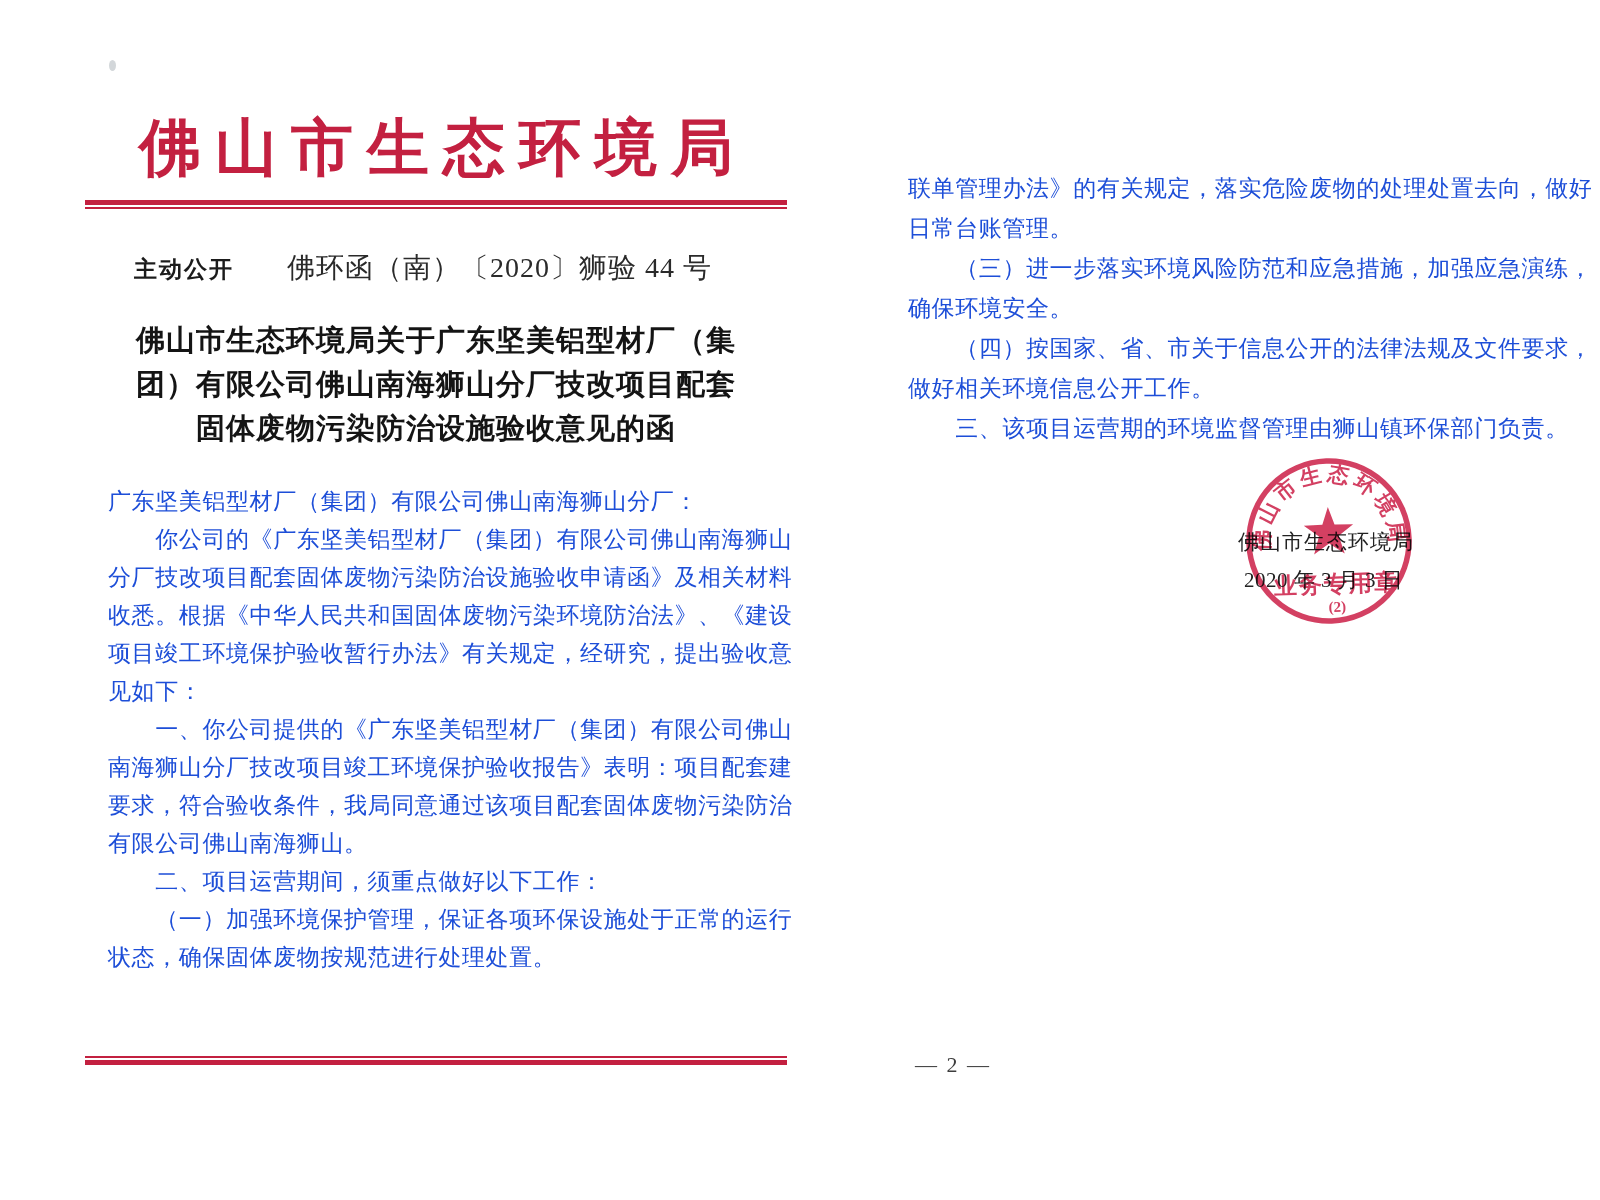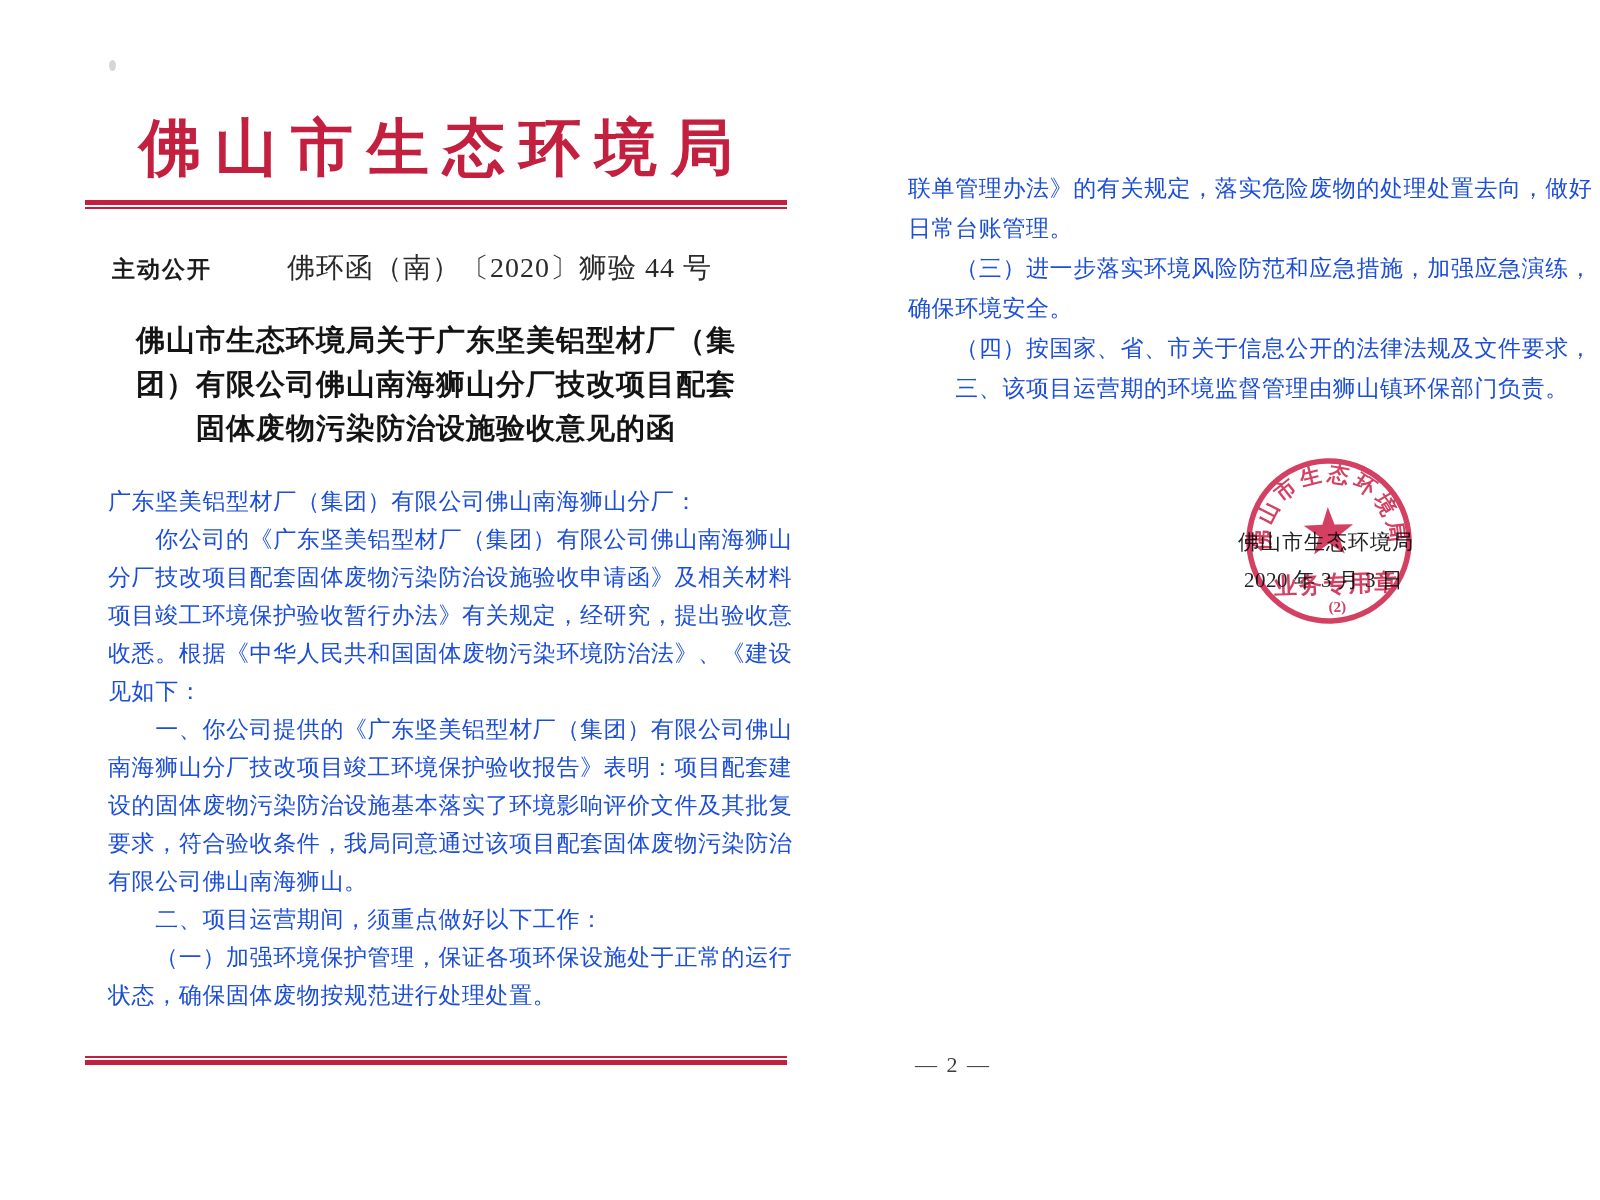--- a/index.html
+++ b/index.html
@@ -17,21 +17,21 @@
   #letterhead{
     left:85px;top:106px;width:702px;text-align:center;white-space:nowrap;
     font-size:62px;font-weight:bold;color:var(--header_red);
     letter-spacing:14px;text-indent:14px;
   }
   #rule-top{left:85px;top:200px;width:702px;}
   #rule-top .bar-thick{height:5px;background:var(--header_red);}
   #rule-top .bar-thin{height:2px;background:var(--header_red);margin-top:2px;}
 
   #info-row{left:112px;top:249px;width:600px;display:flex;justify-content:space-between;align-items:baseline;}
-  #disclosure{font-family:"Liberation Sans","DejaVu Sans",sans-serif;font-weight:bold;font-size:23px;color:#1b1b1b;letter-spacing:2px;}
+  #disclosure{font-family:"Liberation Sans","DejaVu Sans",sans-serif;font-weight:bold;font-size:23px;color:#1b1b1b;letter-spacing:2px;margin-left:22px;}
   #doc-number{font-size:28px;color:#2a2a2a;letter-spacing:1px;white-space:nowrap;text-align:center;}
 
   #doc-title{
     left:92px;top:318px;width:688px;text-align:center;
     font-weight:bold;font-size:29px;line-height:44px;color:#141414;letter-spacing:1px;
   }
 
   .body-block{font-size:23px;color:#1d4ed8;letter-spacing:0.6px;}
   #body-left{left:108px;top:483px;width:616px;line-height:38px;}
   #body-right{left:908px;top:169px;width:616px;line-height:40px;}
@@ -75,44 +75,44 @@
 <div class="abs" id="doc-title">
   <div class="line">佛山市生态环境局关于广东坚美铝型材厂（集</div>
   <div class="line">团）有限公司佛山南海狮山分厂技改项目配套</div>
   <div class="line">固体废物污染防治设施验收意见的函</div>
 </div>
 
 <div class="abs body-block" id="body-left">
   <div class="line">广东坚美铝型材厂（集团）有限公司佛山南海狮山分厂：</div>
   <div class="line">　　你公司的《广东坚美铝型材厂（集团）有限公司佛山南海狮山</div>
   <div class="line">分厂技改项目配套固体废物污染防治设施验收申请函》及相关材料</div>
+  <div class="line">收悉。根据《中华人民共和国固体废物污染环境防治法》、《建设</div>
   <div class="line">项目竣工环境保护验收暂行办法》有关规定，经研究，提出验收意</div>
-  <div class="line">收悉。根据《中华人民共和国固体废物污染环境防治法》、《建设</div>
   <div class="line">见如下：</div>
   <div class="line">　　一、你公司提供的《广东坚美铝型材厂（集团）有限公司佛山</div>
   <div class="line">南海狮山分厂技改项目竣工环境保护验收报告》表明：项目配套建</div>
-  <div class="line">设的固体废物污染防治设施基本落实了环境影响评价文件及其批复</div>
   <div class="line">要求，符合验收条件，我局同意通过该项目配套固体废物污染防治</div>
   <div class="line">有限公司佛山南海狮山。</div>
   <div class="line">　　二、项目运营期间，须重点做好以下工作：</div>
   <div class="line">　　（一）加强环境保护管理，保证各项环保设施处于正常的运行</div>
   <div class="line">状态，确保固体废物按规范进行处理处置。</div>
 </div>
 
 <div class="abs" id="rule-bottom">
   <div class="bar-thin"></div>
   <div class="bar-thick"></div>
 </div>
 
 <div class="abs body-block" id="body-right">
   <div class="line">联单管理办法》的有关规定，落实危险废物的处理处置去向，做好</div>
   <div class="line">日常台账管理。</div>
   <div class="line">　　（三）进一步落实环境风险防范和应急措施，加强应急演练，</div>
   <div class="line">确保环境安全。</div>
   <div class="line">　　（四）按国家、省、市关于信息公开的法律法规及文件要求，</div>
+  <div class="line">做好相关环境信息公开工作。</div>
   <div class="line">　　三、该项目运营期的环境监督管理由狮山镇环保部门负责。</div>
 </div>
 
 <div class="abs" id="sig-agency">佛山市生态环境局</div>
 <div class="abs" id="sig-date">2020 年 3 月 3 日</div>
 
 <svg class="abs" id="stamp" viewBox="0 0 178 178">
   <circle class="stamp-stroke" cx="89" cy="89" r="80" stroke-width="5.5"></circle>
   <path id="sealArc" d="M 37 119 A 60 60 0 1 1 141 119" fill="none"></path>
   <text font-size="21" letter-spacing="4.5" class="stamp-fill">

